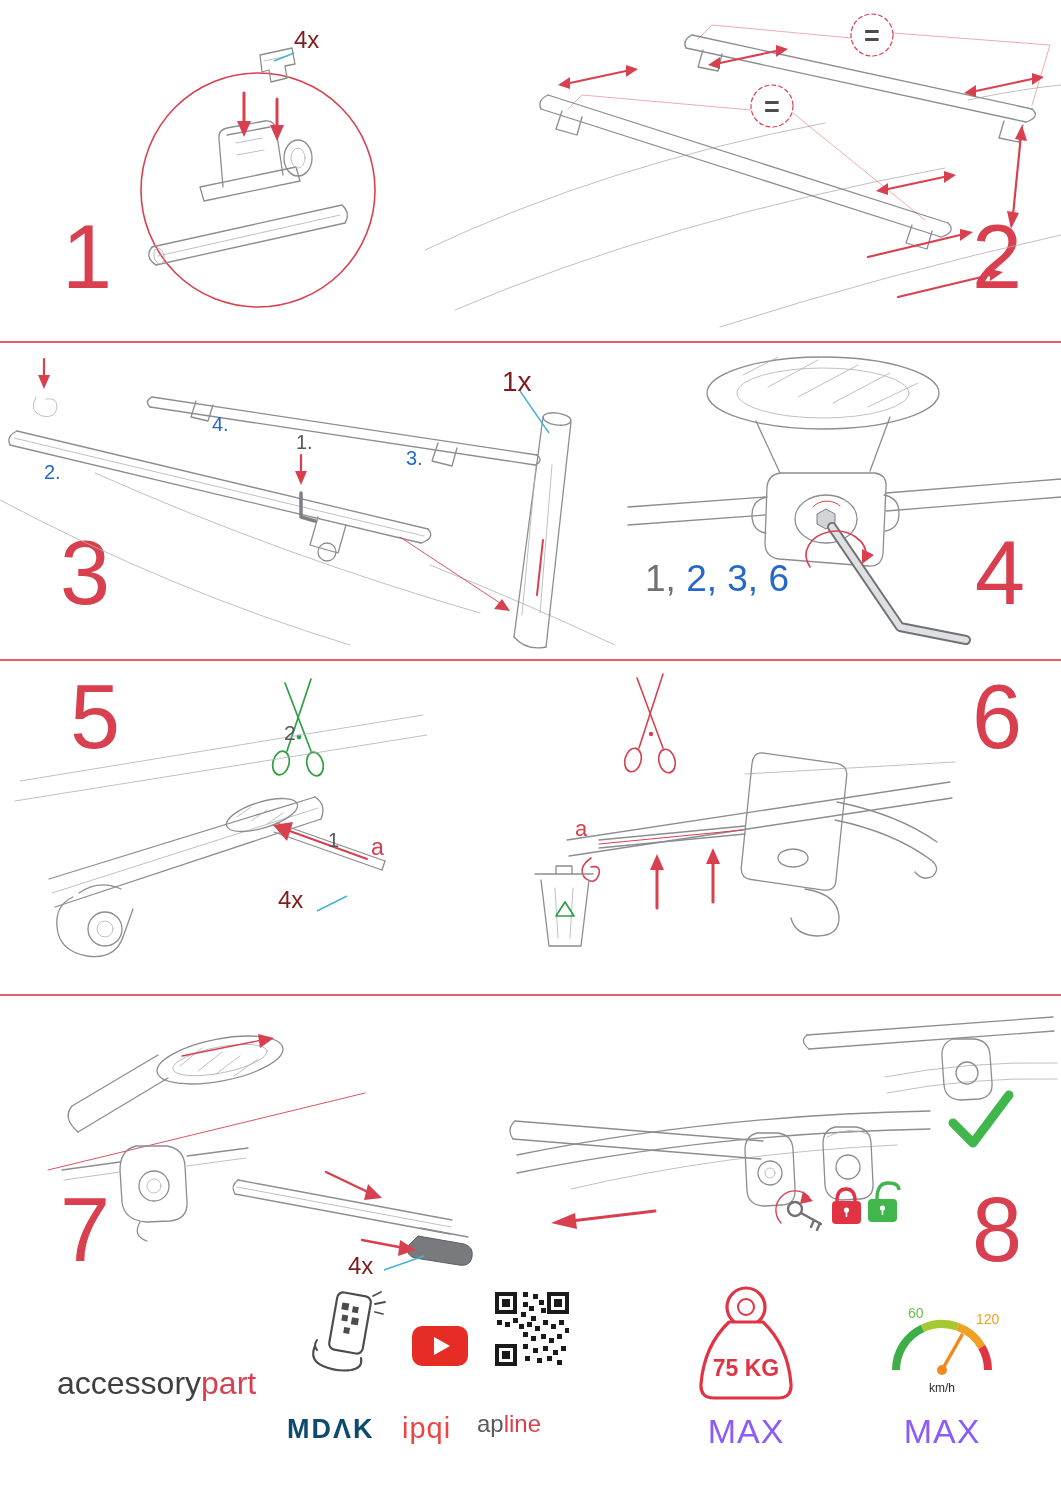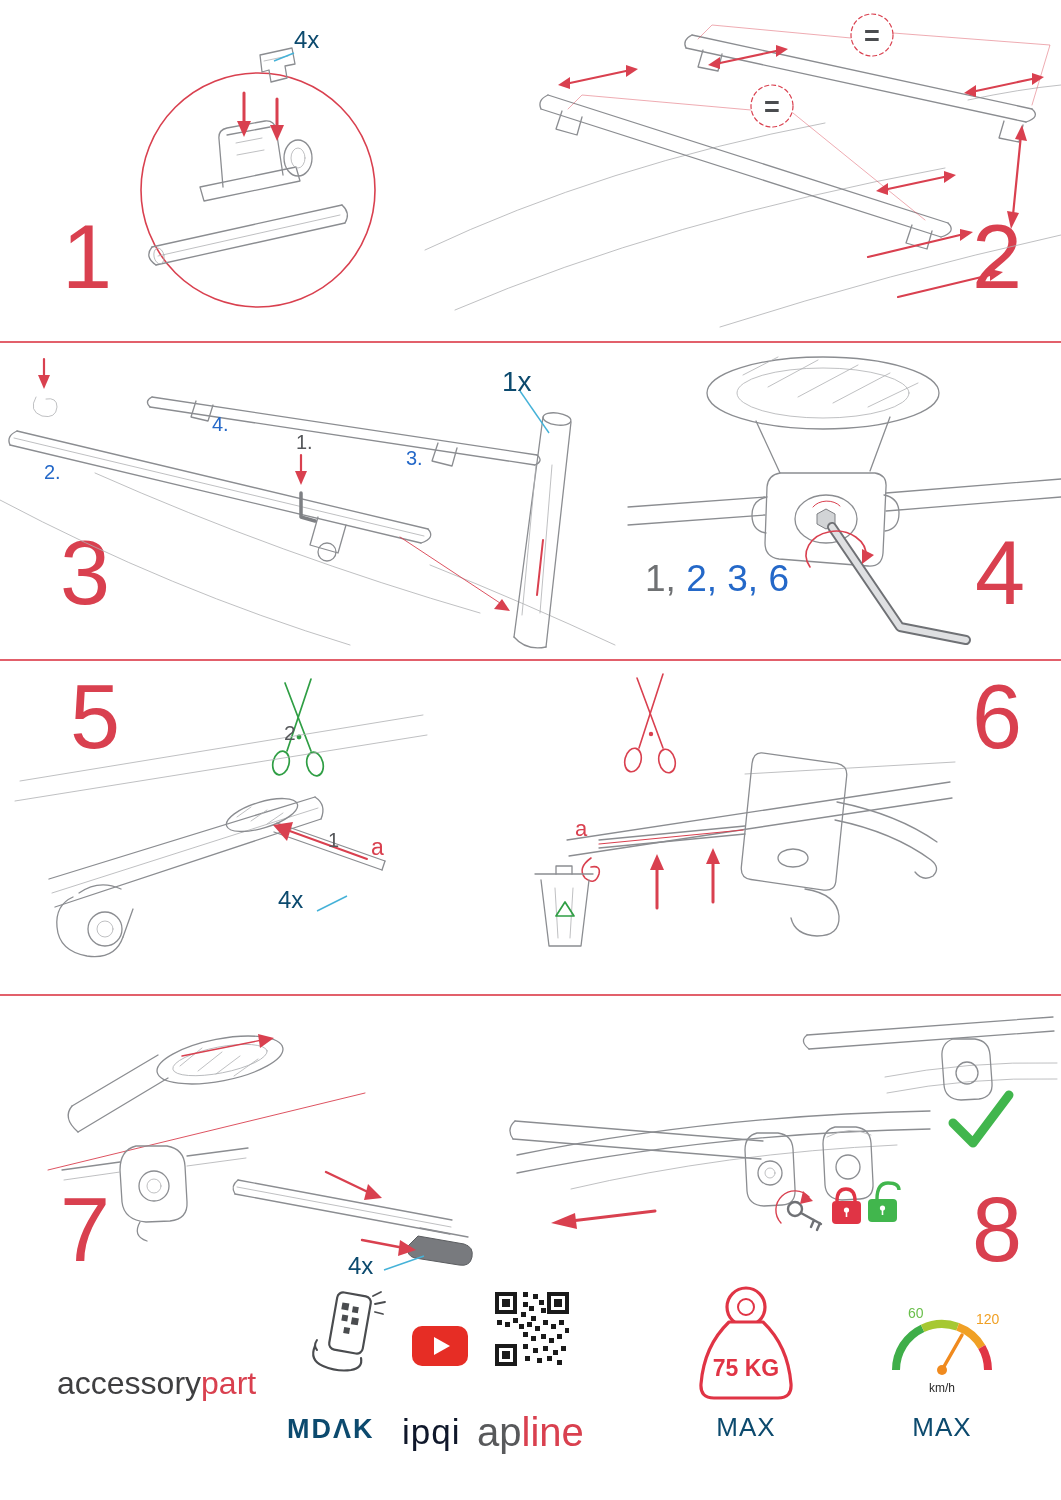--- a/index.html
+++ b/index.html
@@ -1,34 +1,34 @@
 <!DOCTYPE html>
 <html><head>
 <meta charset="utf-8">
 <style>
   *{margin:0;padding:0;box-sizing:border-box}
   body{background:#dcdcdc;font-family:"Liberation Sans",sans-serif}
   .page{position:relative;width:1061px;height:1500px;background:#ffffff;overflow:hidden;margin:0 auto}
   .divider{position:absolute;left:0;width:1061px;height:2px;background:#e2606b}
   .stepnum{position:absolute;font-size:90px;font-weight:300;color:#d9404f;line-height:1;letter-spacing:1px}
   .lbl{position:absolute;line-height:1;white-space:nowrap}
-  .cyan{color:#0c4a6e}
+  .cyan{color:#7f1d1d}
   .blue{color:#2468c8}
   .red{color:#d9404f}
   .dark{color:#55575a}
   svg.illus{position:absolute;overflow:visible}
   .ln{stroke:#8b8d91;fill:none;stroke-width:1.3;stroke-linecap:round;stroke-linejoin:round}
   .lt{stroke:#aeb0b3;fill:none;stroke-width:.8;stroke-linecap:round}
   .rl{stroke:#d9404f;fill:none;stroke-linecap:round;stroke-linejoin:round}
   .rf{fill:#d9404f;stroke:none}
   .cy{stroke:#45b2d8;fill:none;stroke-width:1.4}
   .gn{stroke:#2f9e44;fill:none;stroke-width:1.7;stroke-linecap:round;stroke-linejoin:round}
   .seq{position:absolute;font-size:37px}
   .brand{position:absolute;font-size:32px;color:#3f3f41}
-  .maxlbl{position:absolute;font-size:26px;color:#0c4a6e;text-align:center;letter-spacing:1px}
+  .maxlbl{position:absolute;font-size:34px;color:#8b5cf6;text-align:center;letter-spacing:1px}
   .logotxt{position:absolute}
 </style>
 </head>
 <body>
 
 <div class="page">
 
   <div class="divider" style="top:341px"></div>
   <div class="divider" style="top:659px"></div>
   <div class="divider" style="top:994px"></div>
@@ -466,22 +466,22 @@
       <rect x="58" y="58" width="5" height="5"></rect>
         <rect x="66" y="54" width="5" height="5"></rect>
       <rect x="30" y="64" width="5" height="5"></rect>
         <rect x="42" y="66" width="5" height="5"></rect>
       <rect x="52" y="64" width="5" height="5"></rect>
         <rect x="62" y="68" width="5" height="5"></rect>
     </g>
   </svg>
 
   <div class="logotxt" style="left:287px;top:1414px;font-size:27px;font-weight:700;color:#0c4a6e;letter-spacing:2px">MDΛK</div>
-  <div class="logotxt" style="left:402px;top:1412px;font-size:35px;color:#0f172a;letter-spacing:1px">ipqi</div>
-  <div class="logotxt" style="left:477px;top:1410px;font-size:40px">
+  <div class="logotxt" style="left:402px;top:1412px;font-size:29px;color:#ef4444;letter-spacing:1px">ipqi</div>
+  <div class="logotxt" style="left:477px;top:1410px;font-size:24px">
     <span style="color:#58595b">ap</span><span class="red">line</span>
   </div>
 
   <svg class="illus" style="left:686px;top:1284px" width="120" height="126" viewBox="0 0 120 126">
     <circle cx="60" cy="23" r="19" fill="none" stroke="#e03445" stroke-width="3.2"></circle>
     <circle cx="60" cy="23" r="8" fill="none" stroke="#e03445" stroke-width="2"></circle>
     <path d="M43,38 L77,38 Q102,62 105,100 Q106,114 92,114 L28,114 Q14,114 15,100 Q18,62 43,38 Z" fill="#fff" stroke="#e03445" stroke-width="3.2" stroke-linejoin="round"></path>
     <text x="60" y="92" text-anchor="middle" font-size="23" font-weight="bold" fill="#e03445">75 KG</text>
   </svg>
   <div class="maxlbl" style="left:686px;top:1412px;width:120px">MAX</div>

